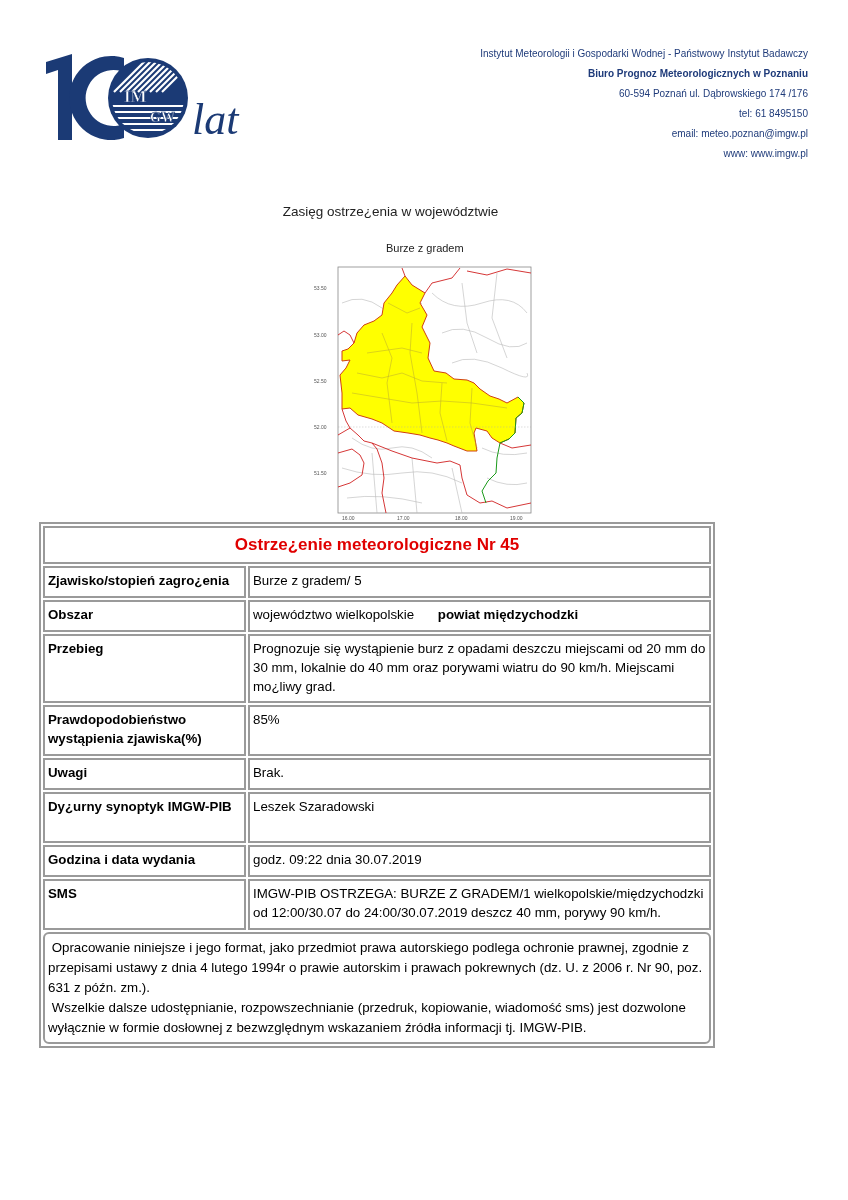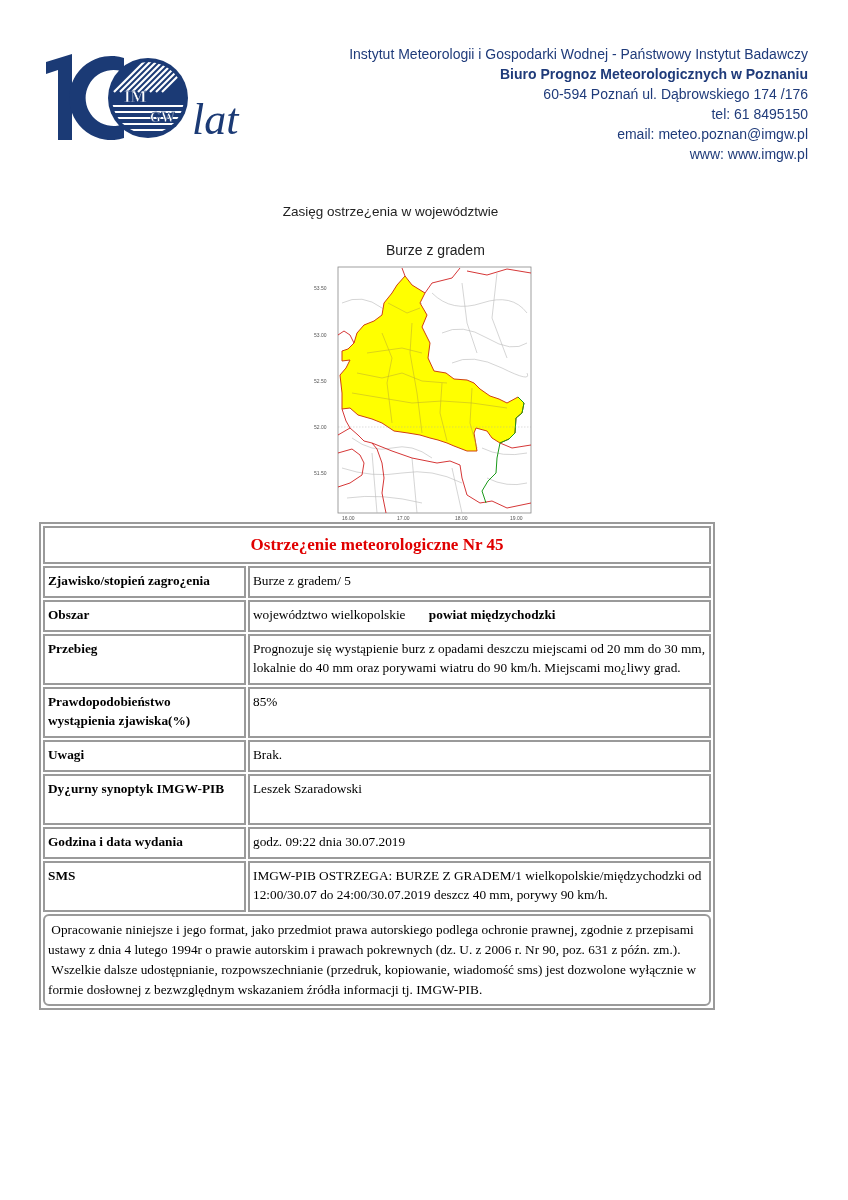--- a/index.html
+++ b/index.html
@@ -1,29 +1,29 @@
 <!DOCTYPE html>
 <html><head>
 <meta charset="utf-8">
 <style>
   html, body { margin: 0; padding: 0; background: #ffffff; }
   body { width: 848px; height: 1200px; position: relative; overflow: hidden; font-family: "Liberation Serif", serif; color: #000; }
 
   
   .logo { position: absolute; left: 44px; top: 52px; width: 215px; height: 92px; }
-  .contact { position: absolute; right: 40px; top: 44px; text-align: right; font-family: "Liberation Sans", sans-serif; color: #1f3b7a; font-size: 14px; line-height: 20px; }
+  .contact { position: absolute; right: 40px; top: 44px; text-align: right; font-family: "Liberation Sans", sans-serif; color: #1f3b7a; font-size: 10px; line-height: 20px; }
   .contact .bold { font-weight: bold; }
 
   
   .map-heading { position: absolute; left: 0; width: 781px; top: 204px; text-align: center; font-family: "Liberation Sans", sans-serif; font-size: 13.5px; color: #222; }
-  .map-title { position: absolute; left: 386px; top: 242px; font-family: "Liberation Sans", sans-serif; font-size: 14px; color: #222; }
+  .map-title { position: absolute; left: 386px; top: 242px; font-family: "Liberation Sans", sans-serif; font-size: 11px; color: #222; }
   .map { position: absolute; left: 312px; top: 263px; width: 222px; height: 262px; }
 
   
-  .warn-table { position: absolute; left: 39px; top: 522px; width: 676px; border-collapse: separate; border-spacing: 2px; border: 2px solid #9a9a9a; font-family: Liberation Serif, serif; font-size: 13.3px; }
+  .warn-table { position: absolute; left: 39px; top: 522px; width: 676px; border-collapse: separate; border-spacing: 2px; border: 2px solid #9a9a9a; font-family: Liberation Sans, sans-serif; font-size: 13.3px; }
   .warn-table td { border: 2px solid #9a9a9a; padding: 3px 3px 5px 3px; vertical-align: top; line-height: 19px; }
   .warn-table td.label { width: 193px; font-weight: bold; }
   .warn-table td.title-cell { text-align: center; color: #e00000; font-weight: bold; font-size: 17px; padding: 7px 0 8px 0; }
   .warn-table td.footer { padding: 4px 3px 4px 3px; line-height: 20px; font-size: 13.3px; border-radius: 6px; }
   .warn-table .b { font-weight: bold; margin-left: 20px; }
   .row-short td { height: 20px; }
   .row-tall td { height: 39px; }
 </style>
 </head>
 <body>

